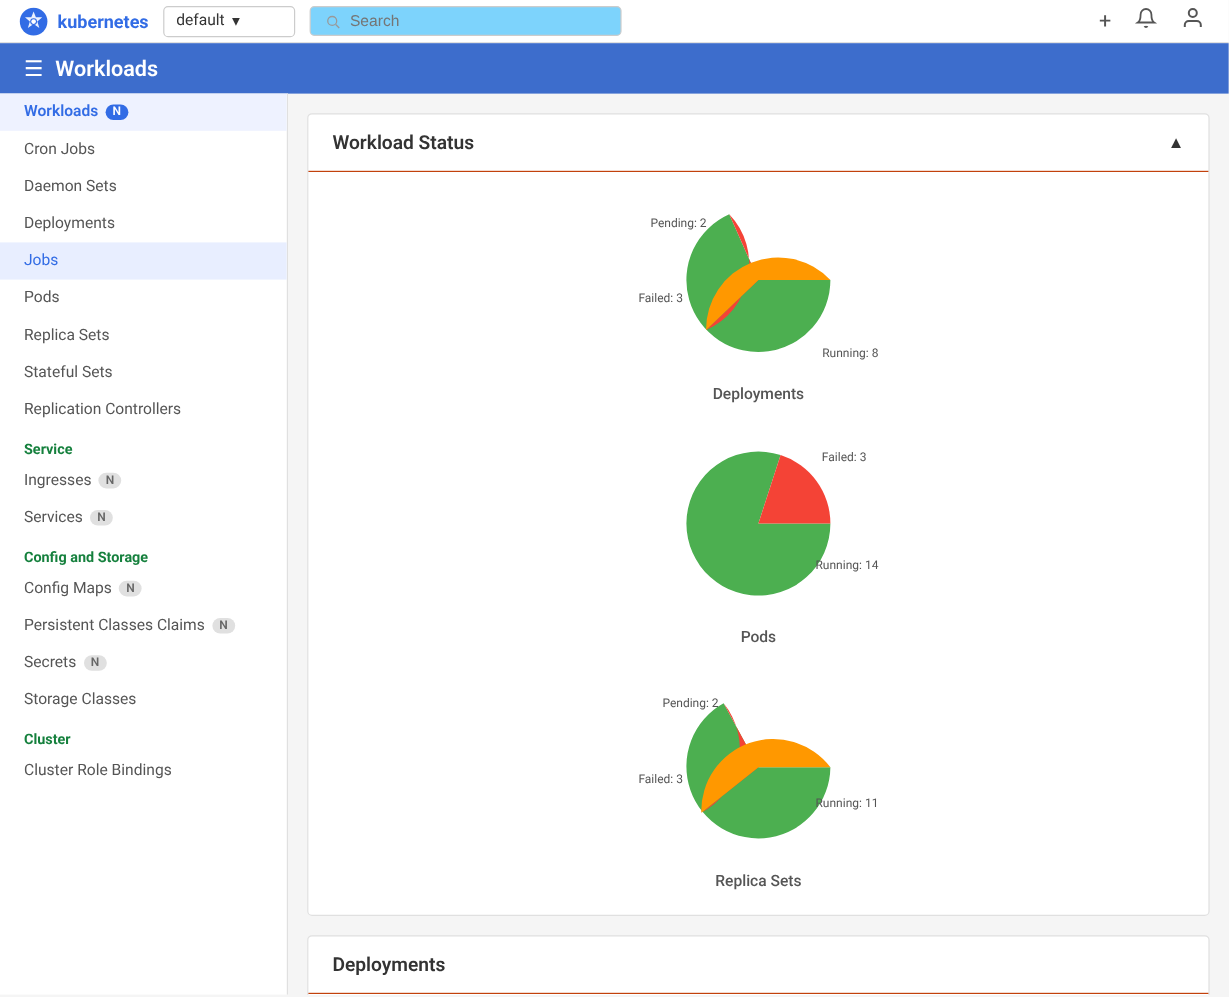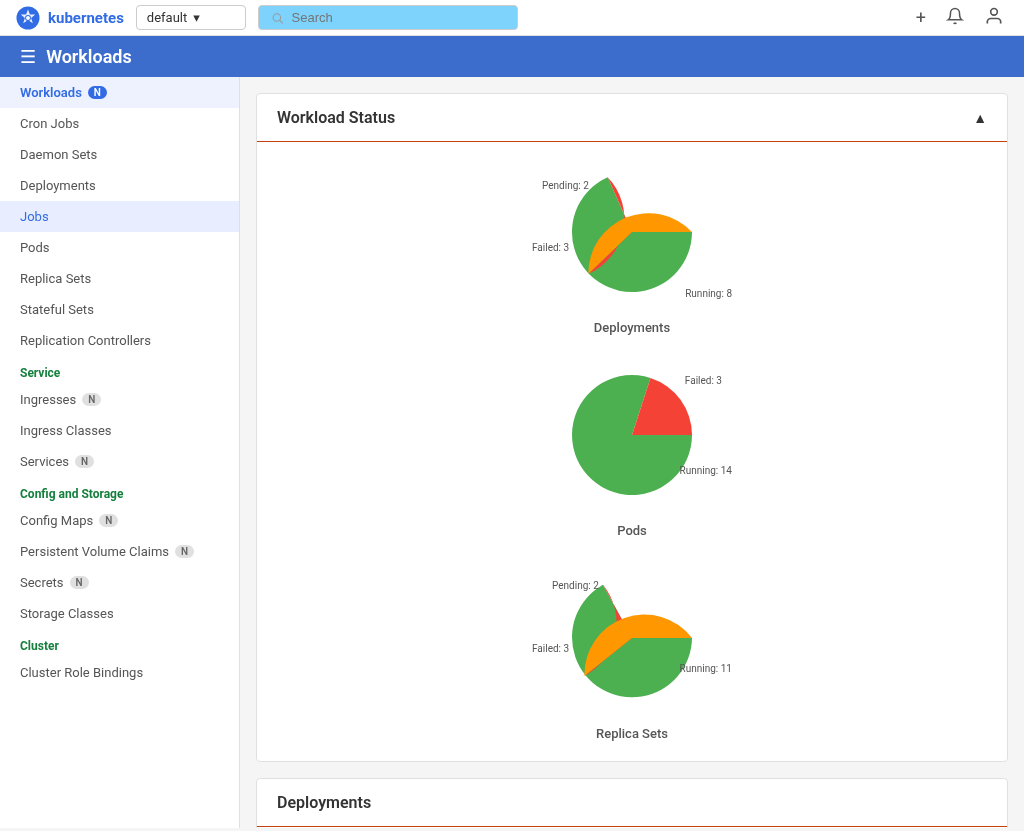--- a/index.html
+++ b/index.html
@@ -175,35 +175,32 @@
       <span>Replication Controllers</span>
     </div>
 
     <div class="sidebar-section-label">Service</div>
 
     <div class="sidebar-item">
       <span>Ingresses</span>
       <span class="badge">N</span>
     </div>
     <div class="sidebar-item">
-      <span>Ingress Classes</span>
-    </div>
-    <div class="sidebar-item">
       <span>Services</span>
       <span class="badge">N</span>
     </div>
 
     <div class="sidebar-section-label">Config and Storage</div>
 
     <div class="sidebar-item">
       <span>Config Maps</span>
       <span class="badge">N</span>
     </div>
     <div class="sidebar-item">
-      <span>Persistent Volume Claims</span>
+      <span>Persistent Classes Claims</span>
       <span class="badge">N</span>
     </div>
     <div class="sidebar-item">
       <span>Secrets</span>
       <span class="badge">N</span>
     </div>
     <div class="sidebar-item">
       <span>Storage Classes</span>
     </div>
 

